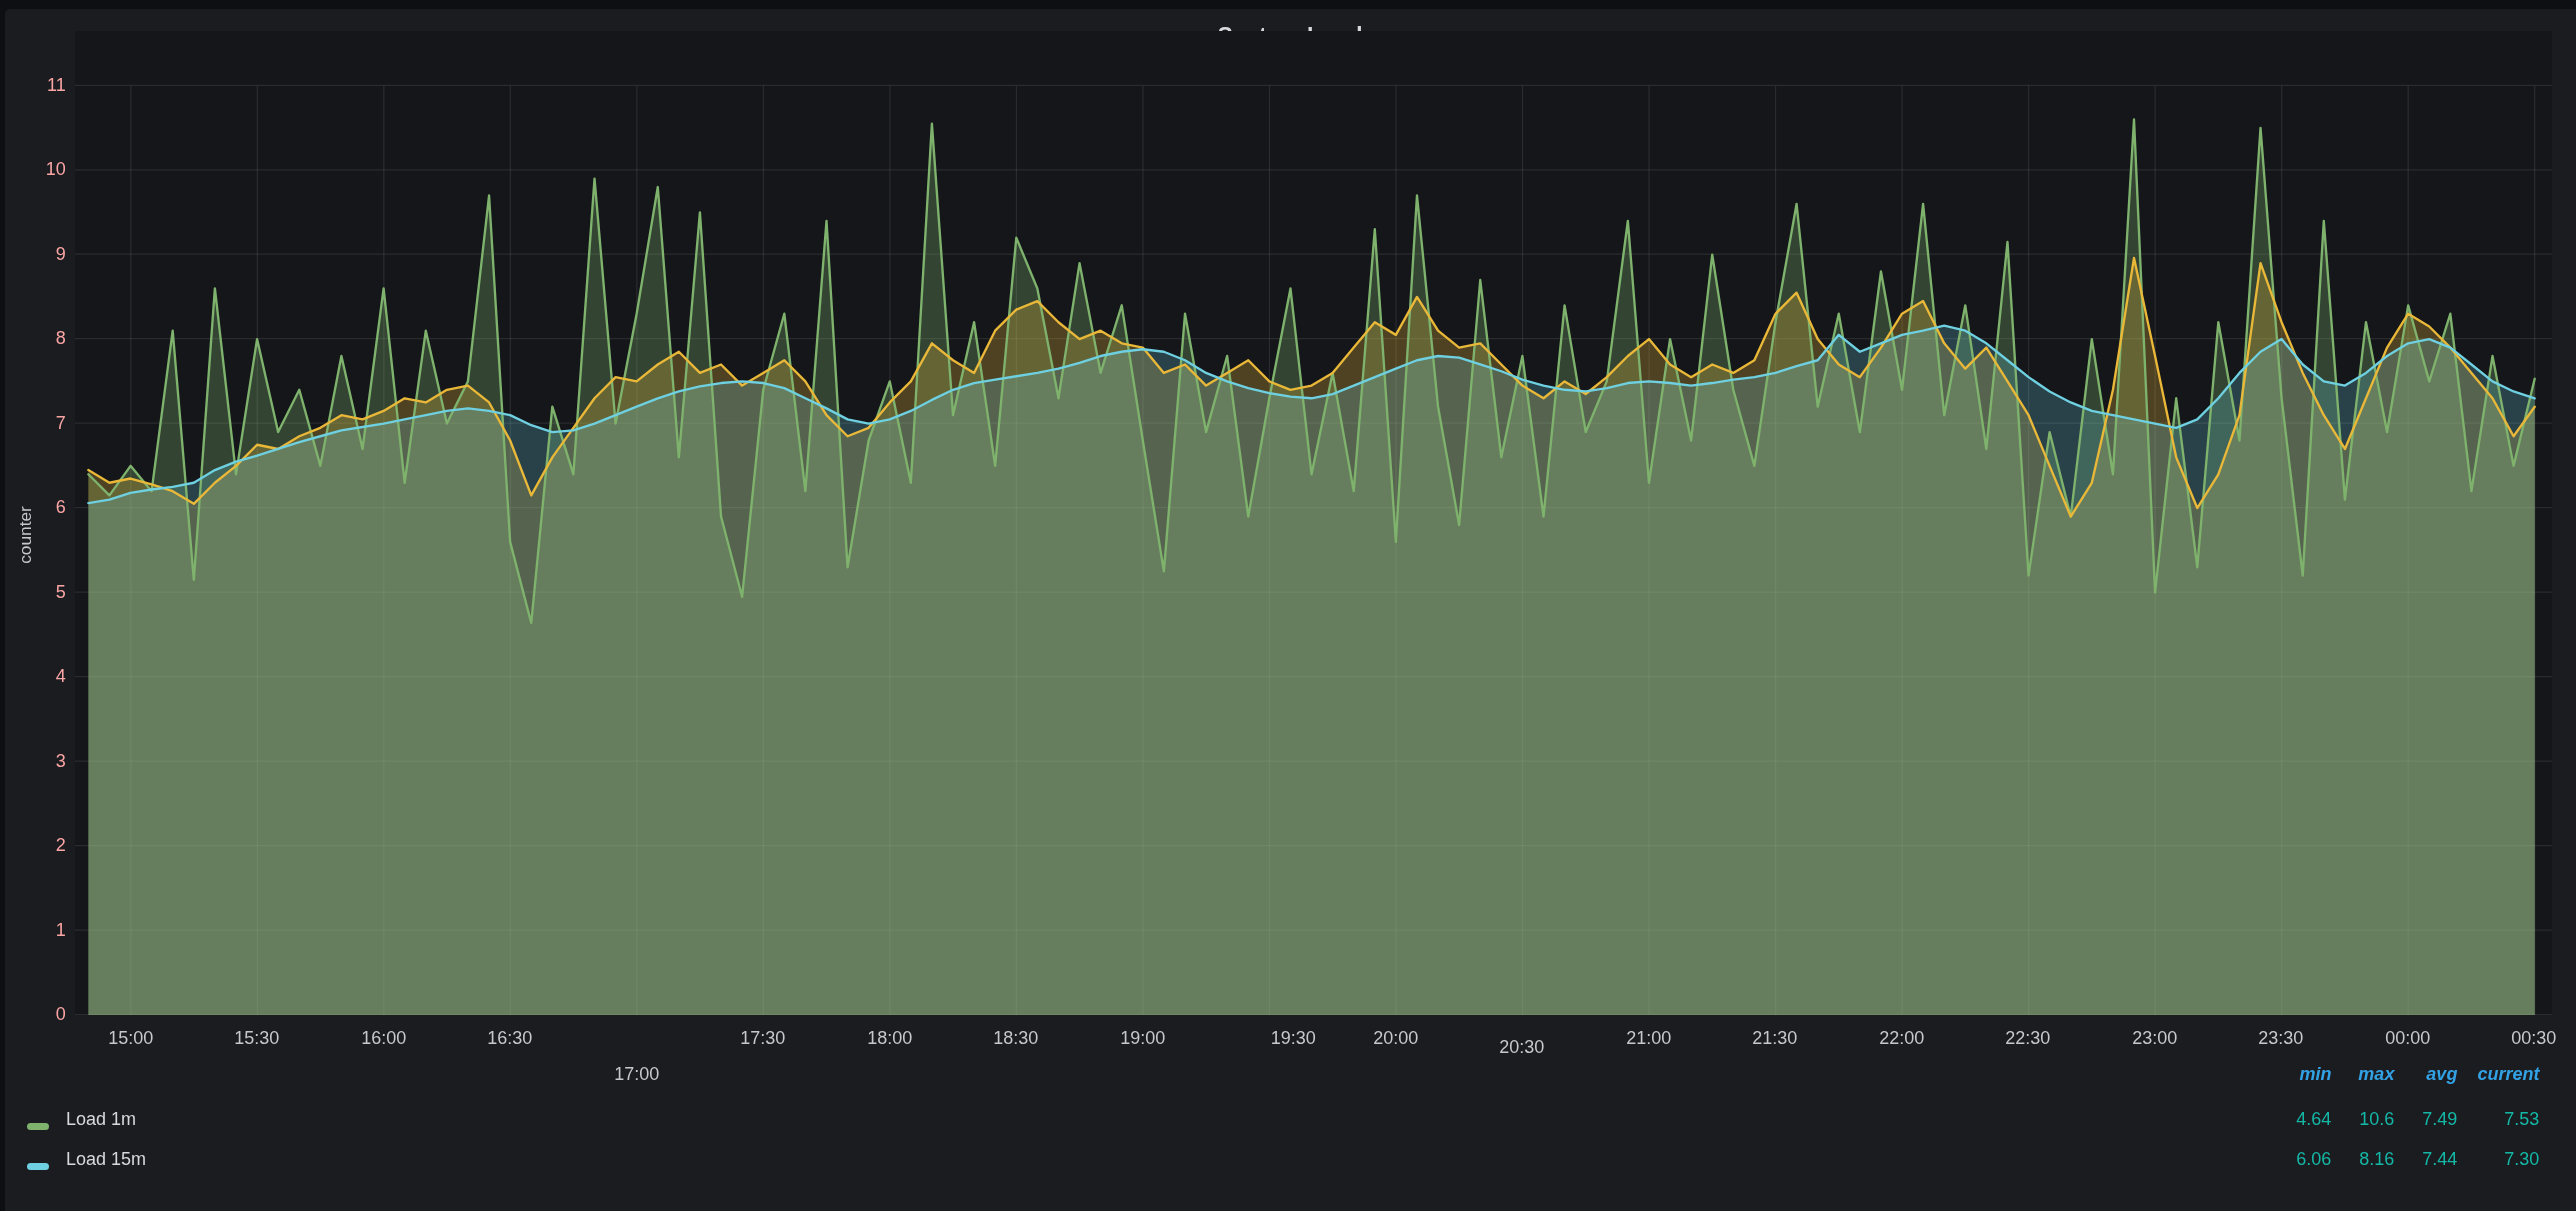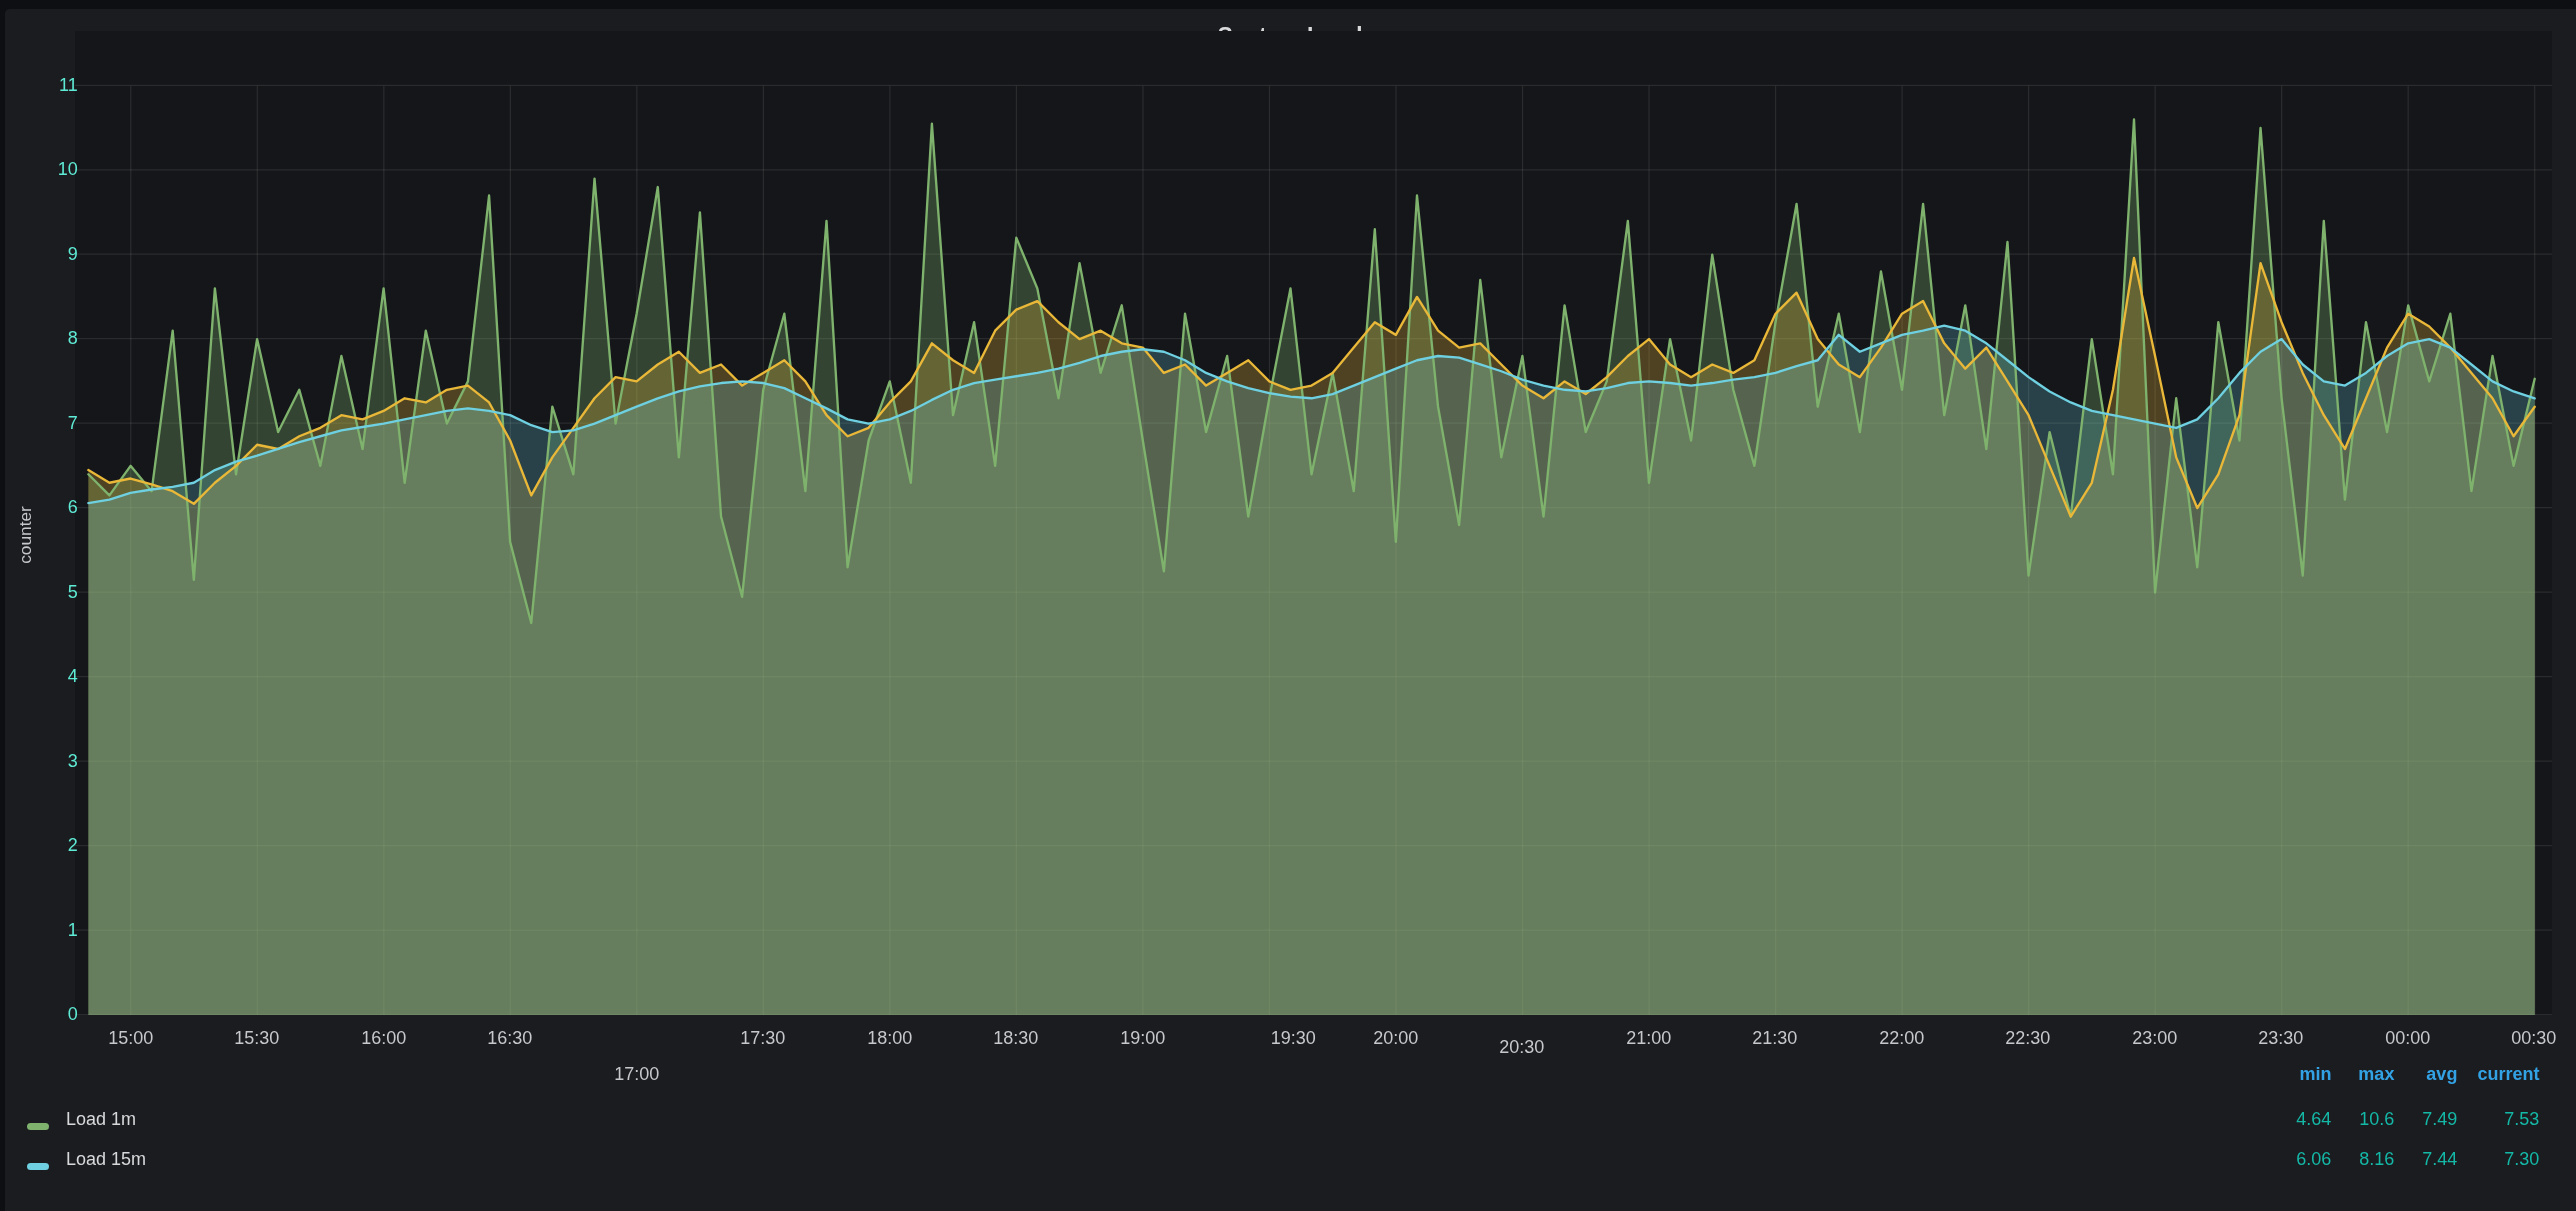--- a/index.html
+++ b/index.html
@@ -17,22 +17,22 @@
     letter-spacing:0.2px;
   }
 
   .plot-bg {
     position:absolute; left:70px; top:22px; width:2477px; height:984px;
     background:#141619;
   }
   .plot-svg { position:absolute; left:70px; top:22px; }
 
   .ytick {
-    position:absolute; left:16px; width:57px; text-align:right;
-    font-size:18px; color:#5eead4; line-height:23.6px;
+    position:absolute; left:4px; width:57px; text-align:right;
+    font-size:18px; color:#fca5a5; line-height:23.6px;
   }
   .xtick {
     position:absolute; width:94px; text-align:center;
     font-size:18px; color:#c7c8cc; top:1018px; line-height:23.6px;
   }
   .y-axis-title {
     position:absolute; left:20.4px; top:526px;
     transform:translate(-50%,-50%) rotate(-90deg);
     font-size:17.3px; color:#c7c8cc; white-space:nowrap;
   }
@@ -44,21 +44,21 @@
   .legend-row { display:flex; align-items:center; height:40px; padding-left:6.3px; }
   .legend-row.hl { background:rgba(255,255,255,0.055); }
   .legend-spacer { flex:1; }
   .legend-header .cell {
     font-weight:bold; color:#33a2e5; cursor:pointer;
   }
   .cell {
     width:63px; text-align:right; font-size:18px; color:#14b8a6;
   }
   .cell.current { width:82px; }
-  .legend-header { padding-right:17.3px; }
+  .legend-header { padding-right:17.3px;font-style:italic; }
   .legend-row { padding-right:17.3px;align-items:flex-end; }
   .swatch {
     display:inline-block; width:22px; height:7.9px; border-radius:3.9px;
     margin-right:17.3px; flex:none;
   }
   .series-label { font-size:18px; color:#d8d9da; cursor:pointer; }
 </style>
 </head>
 <body>
 

